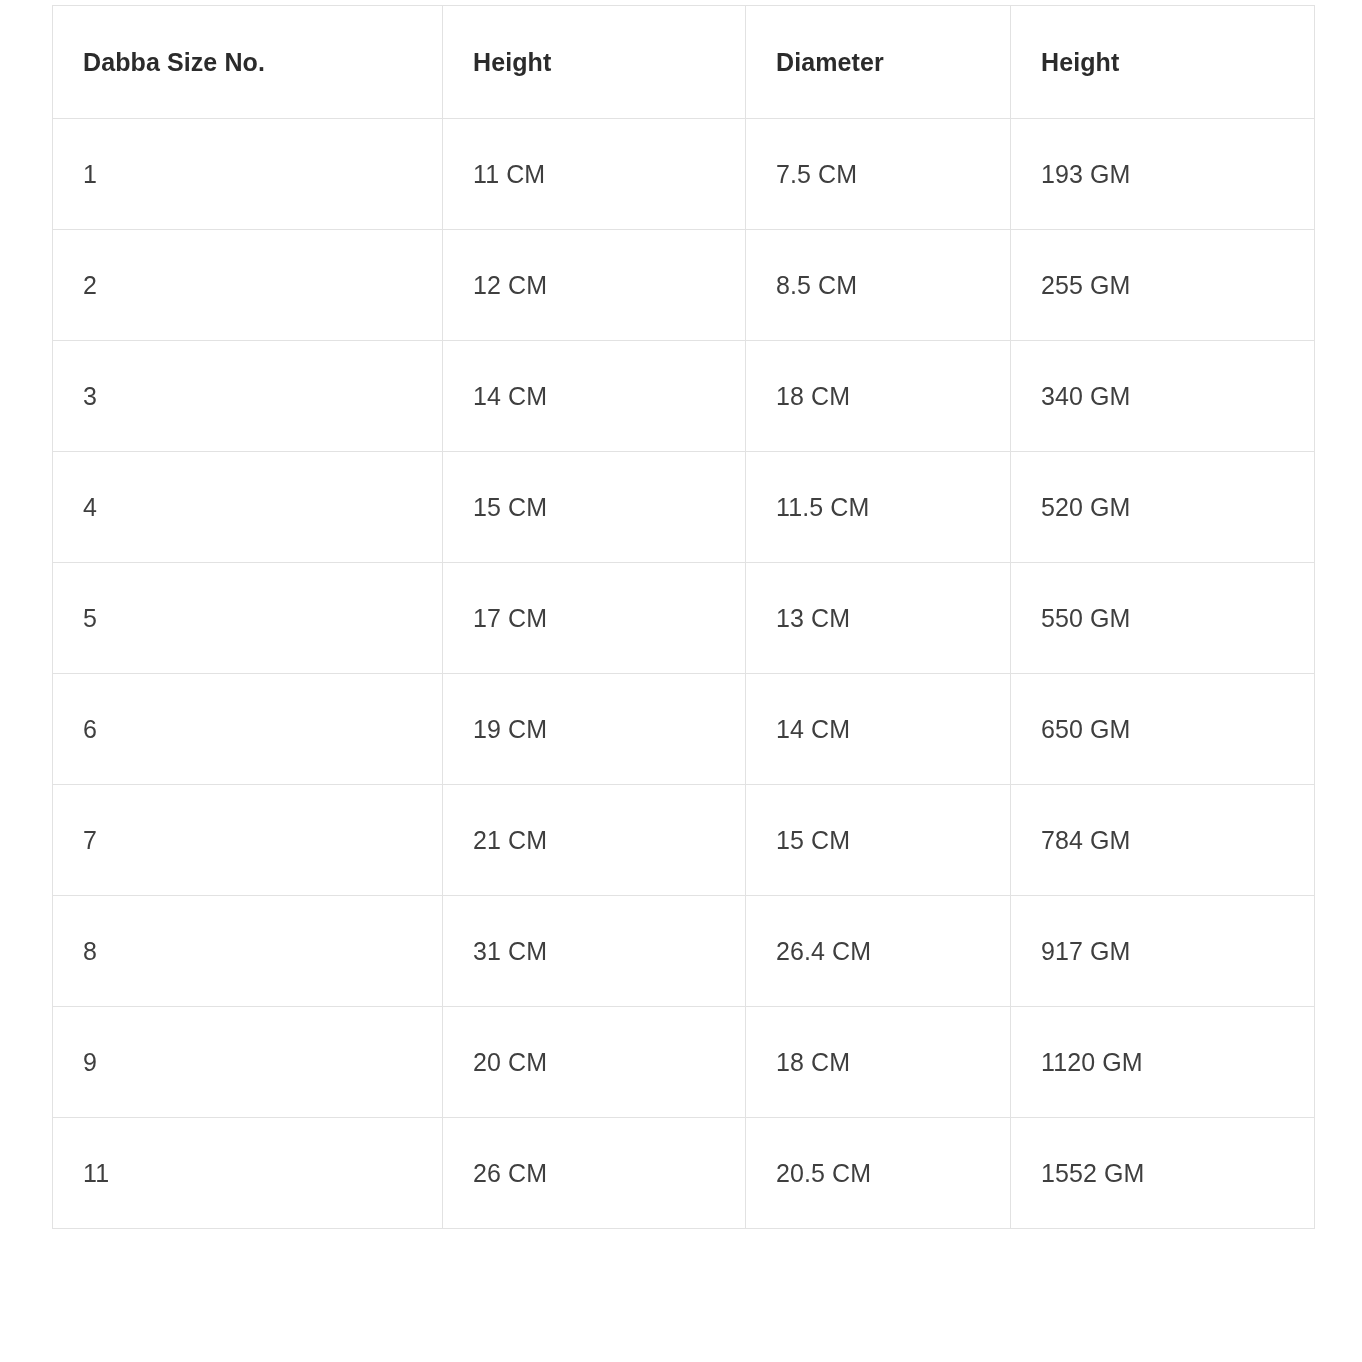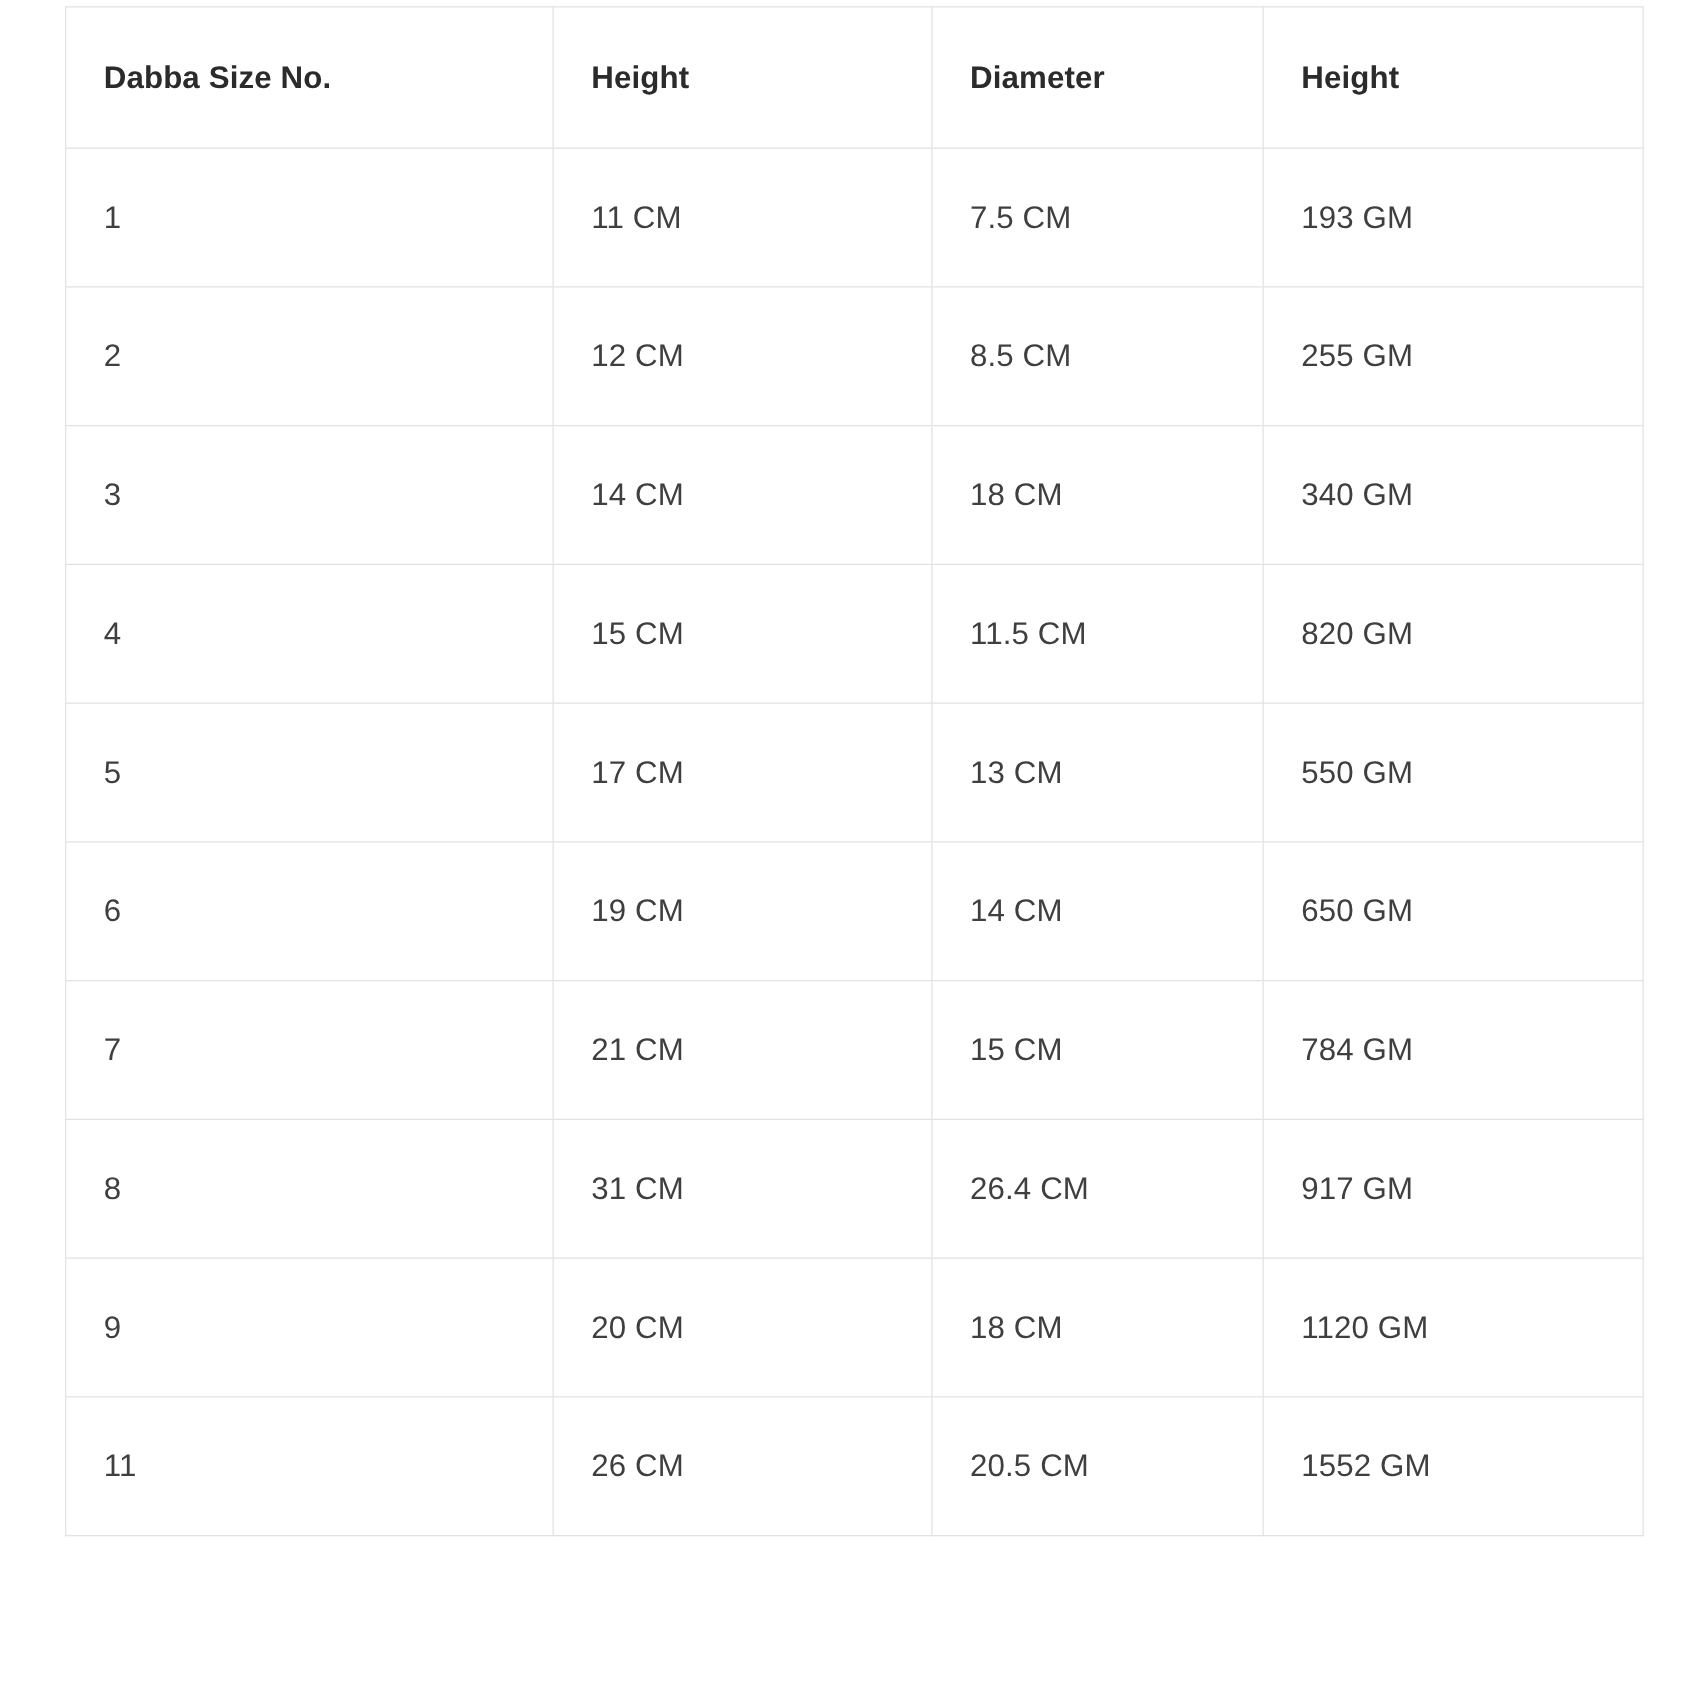--- a/index.html
+++ b/index.html
@@ -100,21 +100,21 @@
         <tr>
           <td>3</td>
           <td>14 CM</td>
           <td>18 CM</td>
           <td>340 GM</td>
         </tr>
         <tr>
           <td>4</td>
           <td>15 CM</td>
           <td>11.5 CM</td>
-          <td>820 GM</td>
+          <td>520 GM</td>
         </tr>
         <tr>
           <td>5</td>
           <td>17 CM</td>
           <td>13 CM</td>
           <td>550 GM</td>
         </tr>
         <tr>
           <td>6</td>
           <td>19 CM</td>

